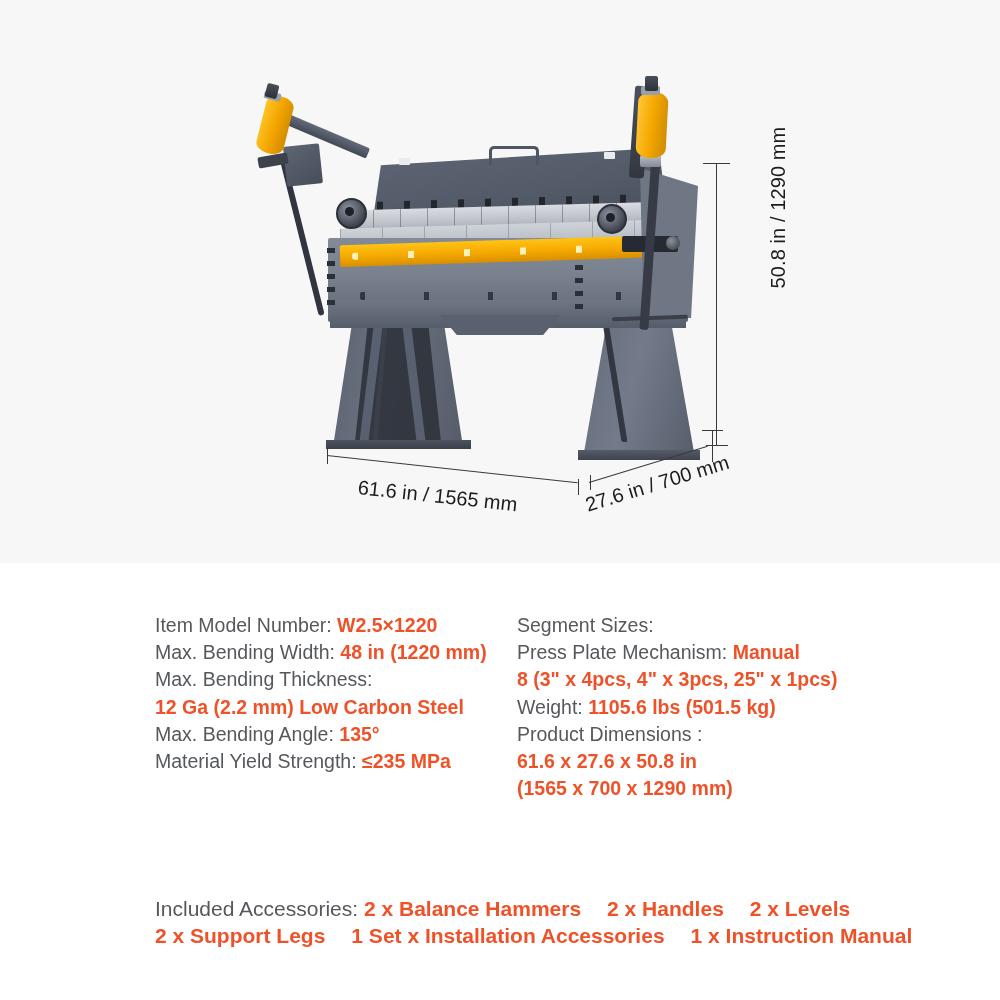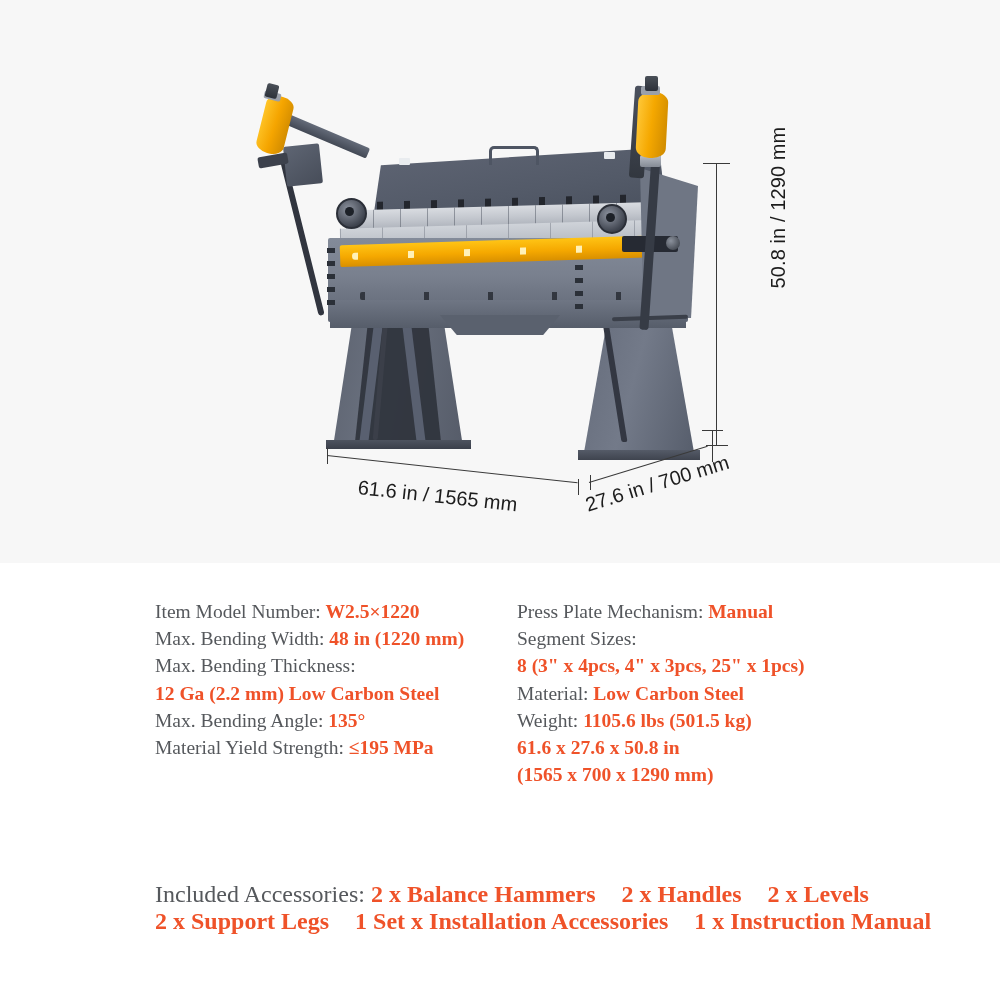--- a/index.html
+++ b/index.html
@@ -488,25 +488,24 @@
     font-size: 20px;
     color: #1c1c1c;
     white-space: nowrap;
     transform: rotate(-17deg);
     transform-origin: left center;
   }
 
   
   #spec-card {
     position: absolute;
-    left: 125px; top: 563px;
+    left: 125px; top: 577px;
     width: 745px; height: 412px;
     background: #ffffff;
     border-radius: 17px;
-    font-family: Liberation Serif, serif;
   }
   .spec-cols {
     position: absolute;
     left: 30px; top: 35px;
     width: 690px;
   }
   .col {
     position: absolute;
     top: 0;
   }
@@ -527,21 +526,21 @@
     font-size: 19.5px;
     line-height: 27.2px;
     color: #ef5229;
     font-weight: bold;
     white-space: nowrap;
   }
   .full-row {
     position: absolute;
     left: 30px;
     width: 700px;
-    font-size: 24px;
+    font-size: 21px;
     line-height: 27.2px;
     color: #55585c;
     white-space: nowrap;
   }
   .acc-row-1 { top: 318px; }
   .acc-row-2 { top: 345px; }
   .gap-lg { display: inline-block; width: 26px; }
 </style>
 </head>
 <body>
@@ -627,28 +626,28 @@
 </div>
 
 <div id="spec-card">
   <div class="spec-cols">
     <div class="col col-left" id="col-left">
         <div class="spec-line"><span>Item Model Number: </span><span class="v">W2.5×1220</span></div>
         <div class="spec-line"><span>Max. Bending Width: </span><span class="v">48 in (1220 mm)</span></div>
         <div class="spec-line"><span>Max. Bending Thickness:</span></div>
         <div class="v-only">12 Ga (2.2 mm) Low Carbon Steel</div>
         <div class="spec-line"><span>Max. Bending Angle: </span><span class="v">135°</span></div>
-        <div class="spec-line"><span>Material Yield Strength: </span><span class="v">≤195 MPa</span></div>
+        <div class="spec-line"><span>Material Yield Strength: </span><span class="v">≤235 MPa</span></div>
       </div>
     <div class="col col-right" id="col-right">
+        <div class="spec-line"><span>Segment Sizes:</span></div>
         <div class="spec-line"><span>Press Plate Mechanism: </span><span class="v">Manual</span></div>
-        <div class="spec-line"><span>Segment Sizes:</span></div>
         <div class="v-only">8 (3" x 4pcs, 4" x 3pcs, 25" x 1pcs)</div>
-        <div class="spec-line"><span>Material: </span><span class="v">Low Carbon Steel</span></div>
         <div class="spec-line"><span>Weight: </span><span class="v">1105.6 lbs (501.5 kg)</span></div>
+        <div class="spec-line"><span>Product Dimensions :</span></div>
         <div class="v-only">61.6 x 27.6 x 50.8 in</div>
         <div class="v-only">(1565 x 700 x 1290 mm)</div>
       </div>
   </div>
 
   <div class="full-row acc-row-1" id="acc-row-1"><span>Included Accessories: </span><span class="v">2 x Balance Hammers</span><span class="gap-lg"></span><span class="v">2 x Handles</span><span class="gap-lg"></span><span class="v">2 x Levels</span></div>
   <div class="full-row acc-row-2" id="acc-row-2"><span class="v">2 x Support Legs</span><span class="gap-lg"></span><span class="v">1 Set x Installation Accessories</span><span class="gap-lg"></span><span class="v">1 x Instruction Manual</span></div>
 </div>
 
 </body></html>

